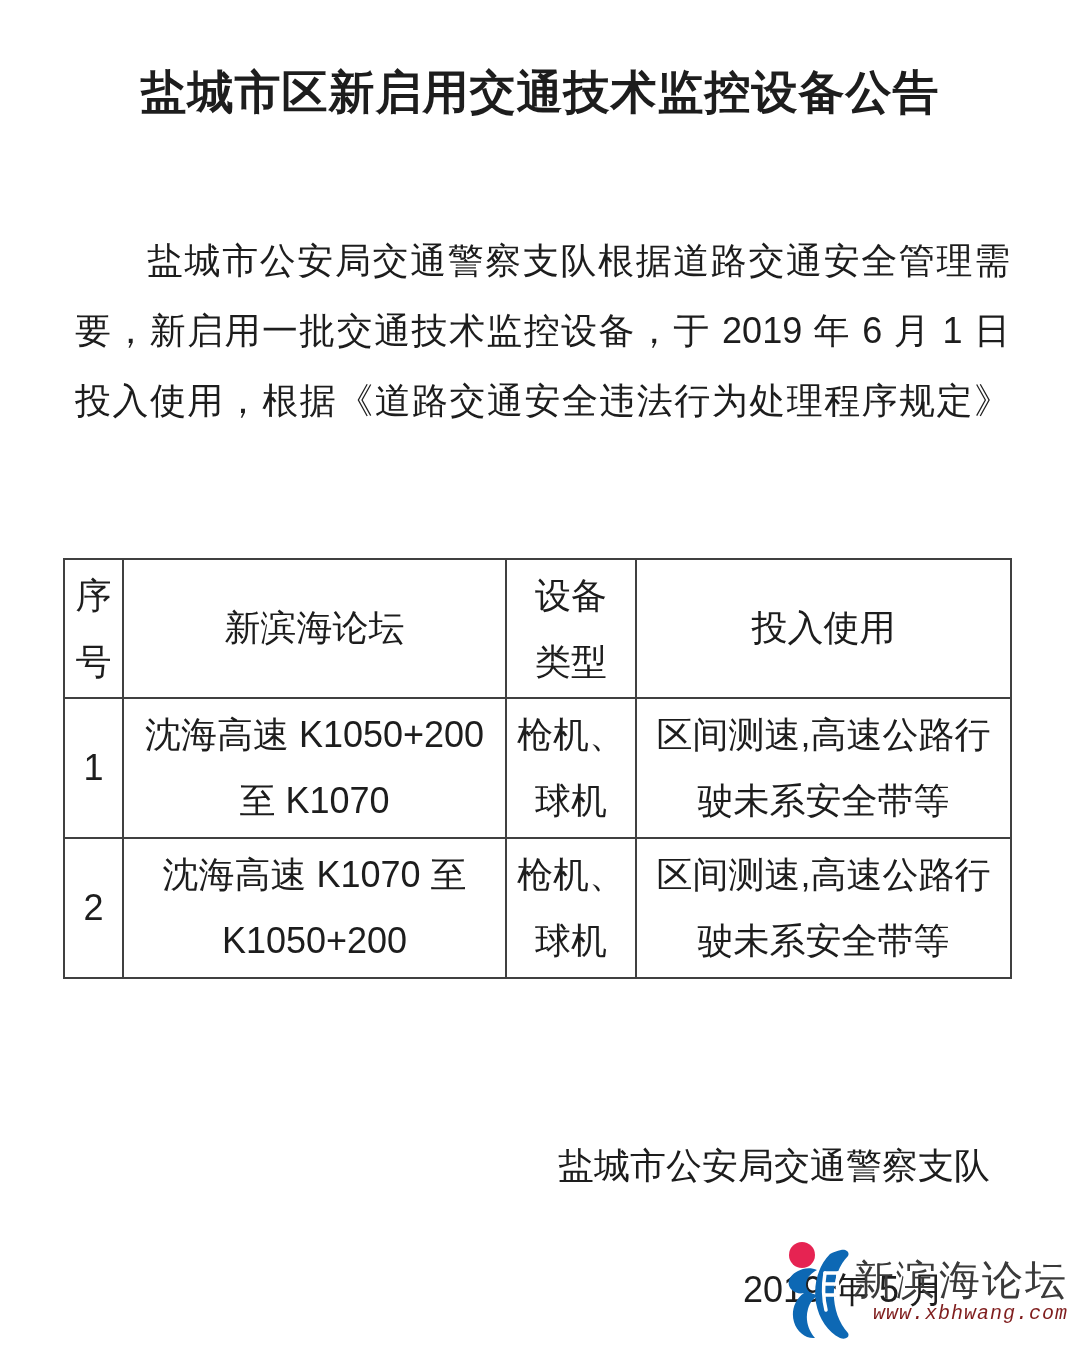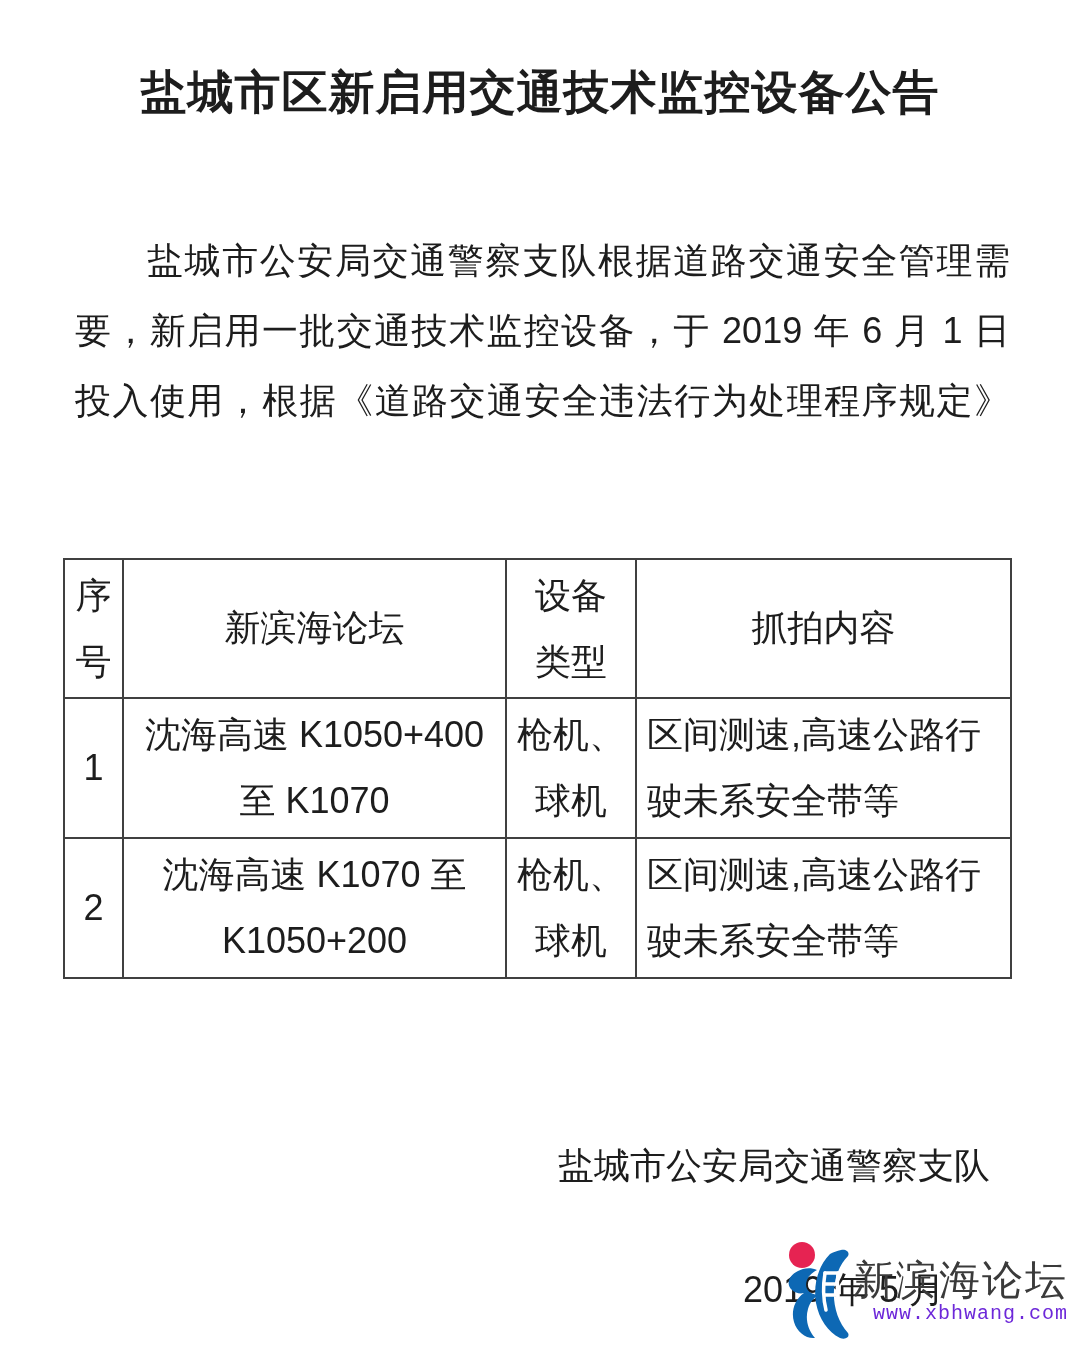--- a/index.html
+++ b/index.html
@@ -53,21 +53,21 @@
     border: 2px solid #404040;
     text-align: center;
     vertical-align: middle;
     font-size: 36px;
     padding: 0;
     color: #1d1d1d;
   }
   .announce-table tr.header-row { height: 139px; }
   .announce-table tr.data-row { height: 140px; }
   .cell-line { line-height: 66px; height: 66px; white-space: nowrap; overflow: hidden; }
-  .announce-table td.left-cell { text-align: left; padding: 0 10px; }
+  .announce-table td.left-cell { text-align: center; padding: 0 2px; }
   .footer-signature {
     position: absolute;
     top: 1142px;
     right: 90px;
     font-size: 36px;
     white-space: nowrap;
   }
   .footer-date {
     position: absolute;
     top: 1266px;
@@ -89,23 +89,24 @@
     font-size: 41px;
     line-height: 44px;
     color: #3a3a3a;
     letter-spacing: 2px;
     white-space: nowrap;
   }
   .wm-url {
     font-size: 20px;
     line-height: 24px;
     font-family: "Liberation Mono", monospace;
-    color: #6d28d9;
+    color: #7f1d1d;
     letter-spacing: 1px;
     white-space: nowrap;
+    font-style: italic;
   }
 </style>
 </head>
 <body>
 
 <div class="page">
 
   <div class="doc-title">盐城市区新启用交通技术监控设备公告</div>
 
   <div class="body-text">
@@ -125,27 +126,27 @@
       <tr class="header-row">
         <td>
           <div class="cell-line">序</div>
           <div class="cell-line">号</div>
         </td>
         <td>新滨海论坛</td>
         <td>
           <div class="cell-line">设备</div>
           <div class="cell-line">类型</div>
         </td>
-        <td>抓拍内容</td>
+        <td>投入使用</td>
       </tr>
 
       <tr class="data-row">
         <td>1</td>
         <td>
-          <div class="cell-line">沈海高速 K1050+400</div>
+          <div class="cell-line">沈海高速 K1050+200</div>
           <div class="cell-line">至 K1070</div>
         </td>
         <td>
           <div class="cell-line">枪机、</div>
           <div class="cell-line">球机</div>
         </td>
         <td class="left-cell">
           <div class="cell-line">区间测速,高速公路行</div>
           <div class="cell-line">驶未系安全带等</div>
         </td>

